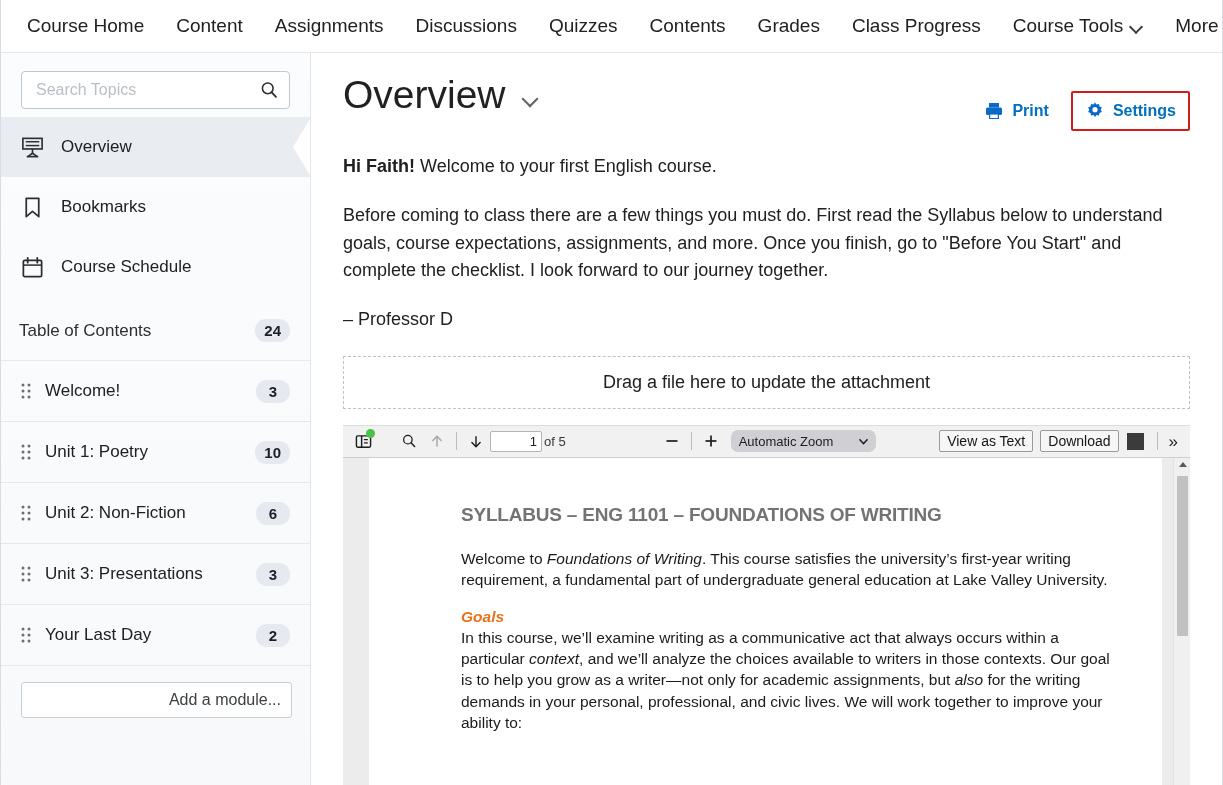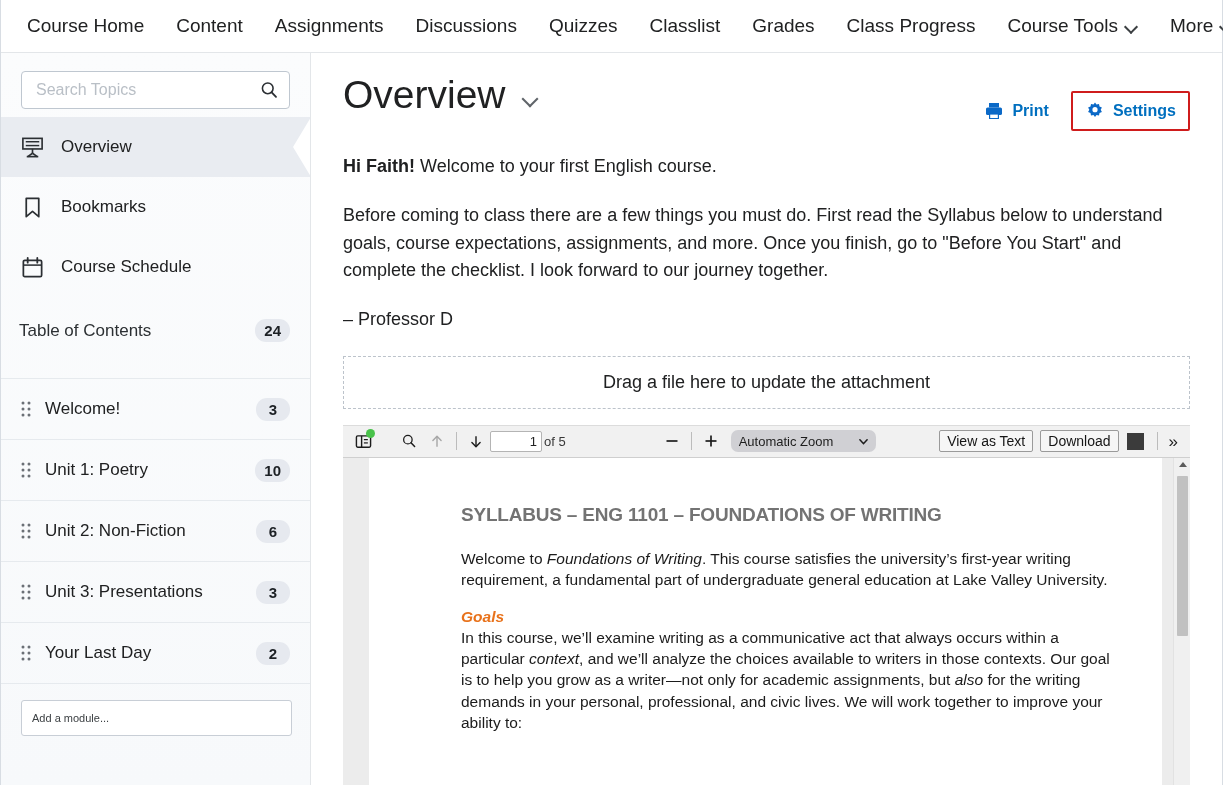--- a/index.html
+++ b/index.html
@@ -76,40 +76,40 @@
   .side-item.active::after {
     content: ""; position: absolute; right: -1px; top: 0;
     width: 0; height: 0;
     border-top: 30px solid transparent;
     border-bottom: 30px solid transparent;
     border-right: 18px solid #ffffff;
   }
 
   .toc-header {
     display: flex; align-items: center; justify-content: space-between;
-    padding: 22px 20px 36px 18px; font-size: 17px; color: #2c3033;
+    padding: 22px 20px 18px 18px; font-size: 17px; color: #2c3033;
     border-bottom: 1px solid #e6eaee;
   }
   .badge {
     background: #e6e9ef; color: #1c2024; font-size: 15px; font-weight: bold;
     border-radius: 11px; min-width: 34px; height: 23px;
     display: flex; align-items: center; justify-content: center; padding: 0 9px;
   }
   .mod-item {
     display: flex; align-items: center;
     height: 61px; padding: 0 20px 0 18px;
     border-bottom: 1px solid #e6eaee; cursor: pointer;
   }
   .grip { width: 14px; height: 20px; margin-right: 12px; flex-shrink:0; }
   .mod-label { flex: 1; font-size: 17px; color: #202122; }
   .add-module {
     margin: 16px 18px 0 20px; height: 36px;
     border: 1px solid #c8ced6; border-radius: 3px; background: #fff;
     display: flex; align-items: center; padding: 0 10px;
-    font-size: 11px; color: #3c4043; cursor: text;
+    font-size: 16px; color: #3c4043; cursor: text; justify-content: flex-end;
   }
 
   
   .main { flex: 1; min-width: 0; display: flex; flex-direction: column;
           background: #fff; overflow: hidden; padding: 0 32px 0 32px; }
   .page-head { display: flex; align-items: flex-start; padding: 22px 0 0 0; }
   .page-title { font-size: 39px; font-weight: normal; color: #202122; line-height: 1; }
   .title-chev { margin: 18px 0 0 18px; }
   .title-chev::before {
     content:""; display:block; width: 10px; height: 10px;
@@ -217,21 +217,21 @@
     <div class="nav-item">
       <span>Assignments</span>
     </div>
     <div class="nav-item">
       <span>Discussions</span>
     </div>
     <div class="nav-item">
       <span>Quizzes</span>
     </div>
     <div class="nav-item">
-      <span>Classlist</span>
+      <span>Contents</span>
     </div>
     <div class="nav-item">
       <span>Grades</span>
     </div>
     <div class="nav-item">
       <span>Class Progress</span>
     </div>
     <div class="nav-item">
       <span>Course Tools</span>
       <span class="chev"></span>

